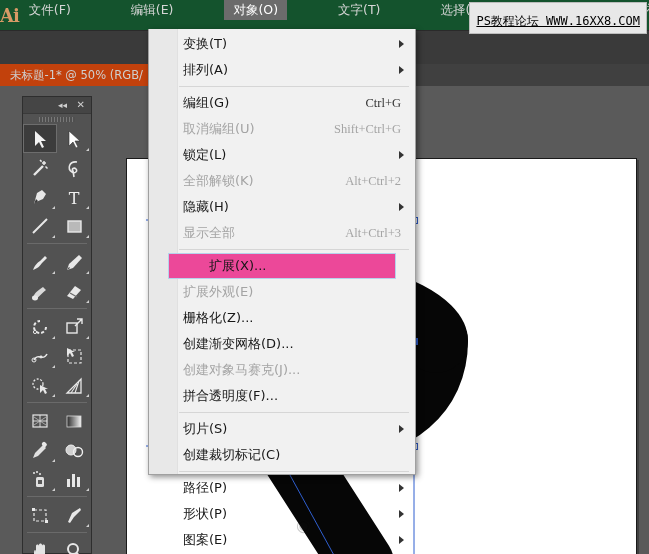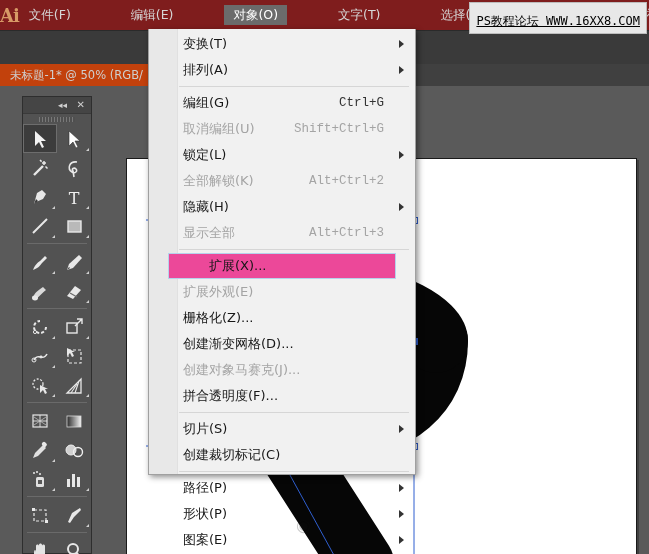--- a/index.html
+++ b/index.html
@@ -7,23 +7,23 @@
     width:649px;height:554px;overflow:hidden;
     background:#3a3a3a;
     font-family:"DejaVu Sans","Liberation Sans",sans-serif;
     -webkit-font-smoothing:antialiased;
   }
   #app{position:relative;width:649px;height:554px;overflow:hidden;}
 
   
   .menubar{
     position:absolute;left:0;top:0;width:649px;height:30px;
-    background:#7f1d1d;
+    background:#14532d;
     border-bottom:1px solid #2a2a2a;
-    display:flex;align-items:center;
+    display:flex;align-items:flex-start;
   }
   .ai-logo{
     width:44px;height:30px;display:flex;align-items:center;justify-content:center;
     color:#d79a66;font-size:18px;font-weight:bold;font-family:"DejaVu Serif","Liberation Serif",serif;
     letter-spacing:-1px;
   }
   .menu-item{
     height:20px;line-height:20px;padding:0 9px;margin:0 1px;
     color:#d6d6d6;font-size:12.5px;white-space:nowrap;cursor:default;
   }
@@ -138,22 +138,22 @@
     border-right:1px solid #e0e0e0;}
   .dd-list{position:relative;z-index:2;}
   .dd-item{
     position:relative;height:26px;line-height:26px;
     padding-left:34px;padding-right:12px;
     font-size:13px;color:#171717;white-space:nowrap;cursor:default;
   }
   .dd-item.disabled{color:#a4a4a4;}
   .dd-item.hl{background:#ec4899;border:1px solid #b6d2ec;box-sizing:border-box;
     margin:0 19px;padding-left:40px;height:26px;line-height:24px;}
-  .dd-accel{position:absolute;right:31px;top:0;font-size:12.5px;color:#333;
-    font-family:Liberation Mono, monospace;}
+  .dd-accel{position:absolute;right:14px;top:0;font-size:12.5px;color:#333;
+    font-family:Liberation Serif, serif;}
   .dd-item.disabled .dd-accel{color:#a4a4a4;}
   .dd-arrow{position:absolute;right:11px;top:9px;width:0;height:0;
     border-top:4px solid transparent;border-bottom:4px solid transparent;border-left:5px solid #333;}
   .dd-sep{height:1px;background:#d6d6d6;margin:3px 6px 3px 30px;}
 
   .bottom-wm{
     position:absolute;left:296px;top:515px;z-index:35;opacity:.22;
     color:#111;font-size:17px;
     font-family:"DejaVu Sans","Liberation Sans",sans-serif;
   }

